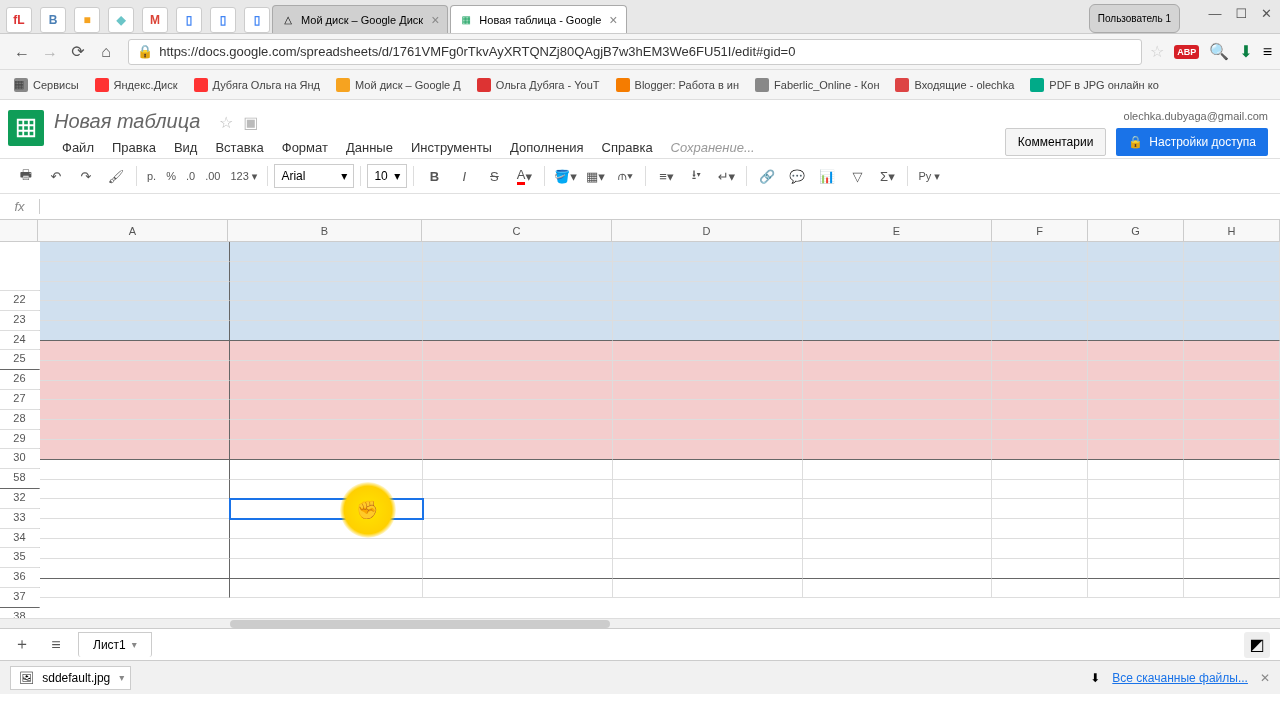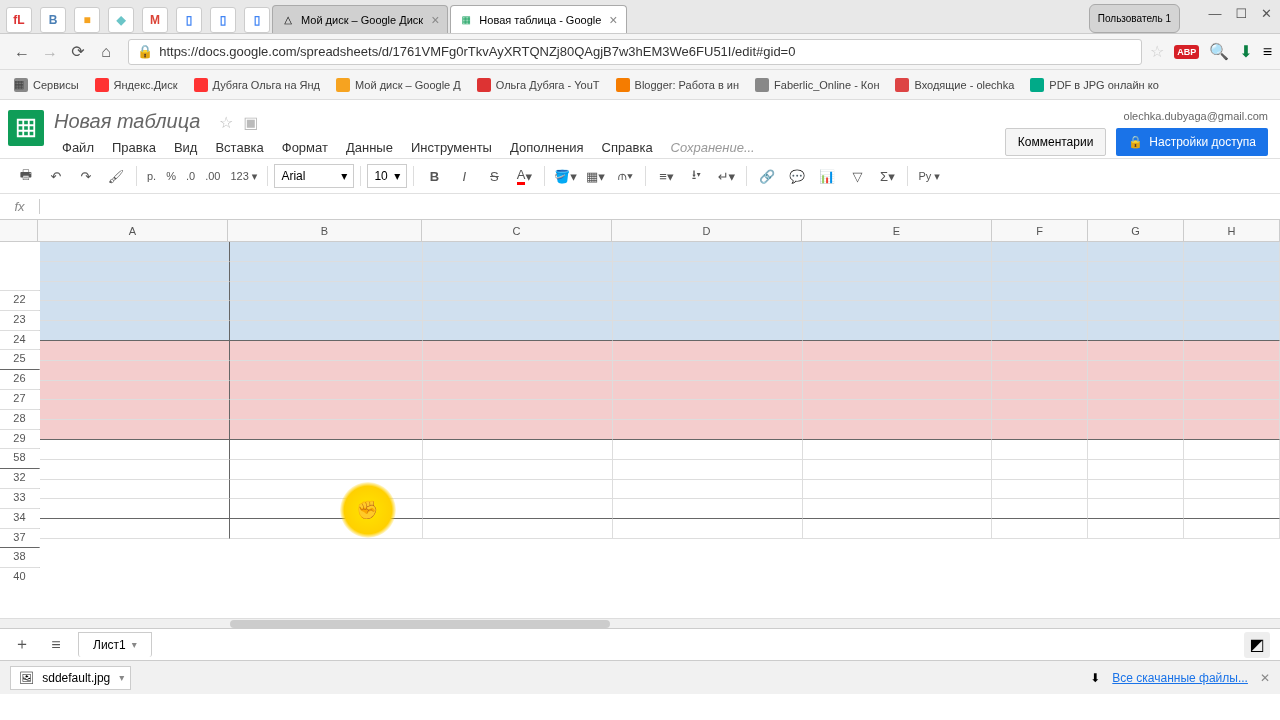--- a/index.html
+++ b/index.html
@@ -373,20 +373,31 @@
         <div class="cell thick-right-a" style="width: 190px;"></div>
         <div class="cell" style="width: 194px;"></div>
         <div class="cell" style="width: 190px;"></div>
         <div class="cell" style="width: 190px;"></div>
         <div class="cell" style="width: 190px;"></div>
         <div class="cell" style="width: 96px;"></div>
         <div class="cell" style="width: 96px;"></div>
         <div class="cell" style="width: 96px;"></div>
       </div>
       <div class="row pink">
+        <div class="row-h">30</div>
+        <div class="cell thick-right-a" style="width: 190px;"></div>
+        <div class="cell" style="width: 194px;"></div>
+        <div class="cell" style="width: 190px;"></div>
+        <div class="cell" style="width: 190px;"></div>
+        <div class="cell" style="width: 190px;"></div>
+        <div class="cell" style="width: 96px;"></div>
+        <div class="cell" style="width: 96px;"></div>
+        <div class="cell" style="width: 96px;"></div>
+      </div>
+      <div class="row pink">
         <div class="row-h">58</div>
         <div class="cell thick-right-a" style="width: 190px;"></div>
         <div class="cell" style="width: 194px;"></div>
         <div class="cell" style="width: 190px;"></div>
         <div class="cell" style="width: 190px;"></div>
         <div class="cell" style="width: 190px;"></div>
         <div class="cell" style="width: 96px;"></div>
         <div class="cell" style="width: 96px;"></div>
         <div class="cell" style="width: 96px;"></div>
       </div>
@@ -407,20 +418,42 @@
         <div class="cell" style="width: 194px;"></div>
         <div class="cell" style="width: 190px;"></div>
         <div class="cell" style="width: 190px;"></div>
         <div class="cell" style="width: 190px;"></div>
         <div class="cell" style="width: 96px;"></div>
         <div class="cell" style="width: 96px;"></div>
         <div class="cell" style="width: 96px;"></div>
       </div>
       <div class="row">
         <div class="row-h">34</div>
+        <div class="cell thick-right-a" style="width: 190px;"></div>
+        <div class="cell" style="width: 194px;"></div>
+        <div class="cell" style="width: 190px;"></div>
+        <div class="cell" style="width: 190px;"></div>
+        <div class="cell" style="width: 190px;"></div>
+        <div class="cell" style="width: 96px;"></div>
+        <div class="cell" style="width: 96px;"></div>
+        <div class="cell" style="width: 96px;"></div>
+      </div>
+      <div class="row">
+        <div class="row-h">35</div>
+        <div class="cell thick-right-a" style="width: 190px;"></div>
+        <div class="cell sel-cell" style="width: 194px;"></div>
+        <div class="cell" style="width: 190px;"></div>
+        <div class="cell" style="width: 190px;"></div>
+        <div class="cell" style="width: 190px;"></div>
+        <div class="cell" style="width: 96px;"></div>
+        <div class="cell" style="width: 96px;"></div>
+        <div class="cell" style="width: 96px;"></div>
+      </div>
+      <div class="row">
+        <div class="row-h">36</div>
         <div class="cell thick-right-a" style="width: 190px;"></div>
         <div class="cell" style="width: 194px;"></div>
         <div class="cell" style="width: 190px;"></div>
         <div class="cell" style="width: 190px;"></div>
         <div class="cell" style="width: 190px;"></div>
         <div class="cell" style="width: 96px;"></div>
         <div class="cell" style="width: 96px;"></div>
         <div class="cell" style="width: 96px;"></div>
       </div>
       <div class="row">

